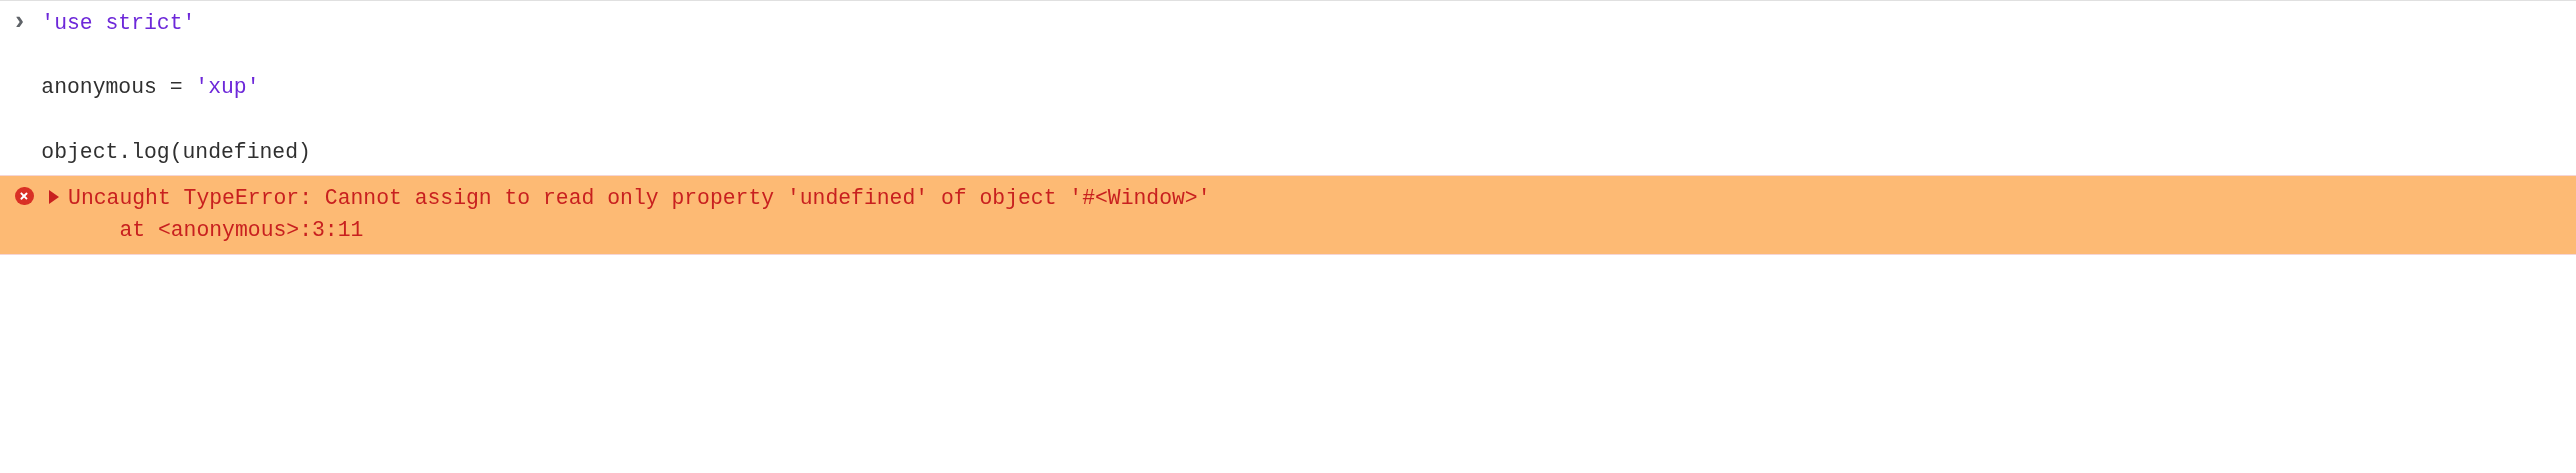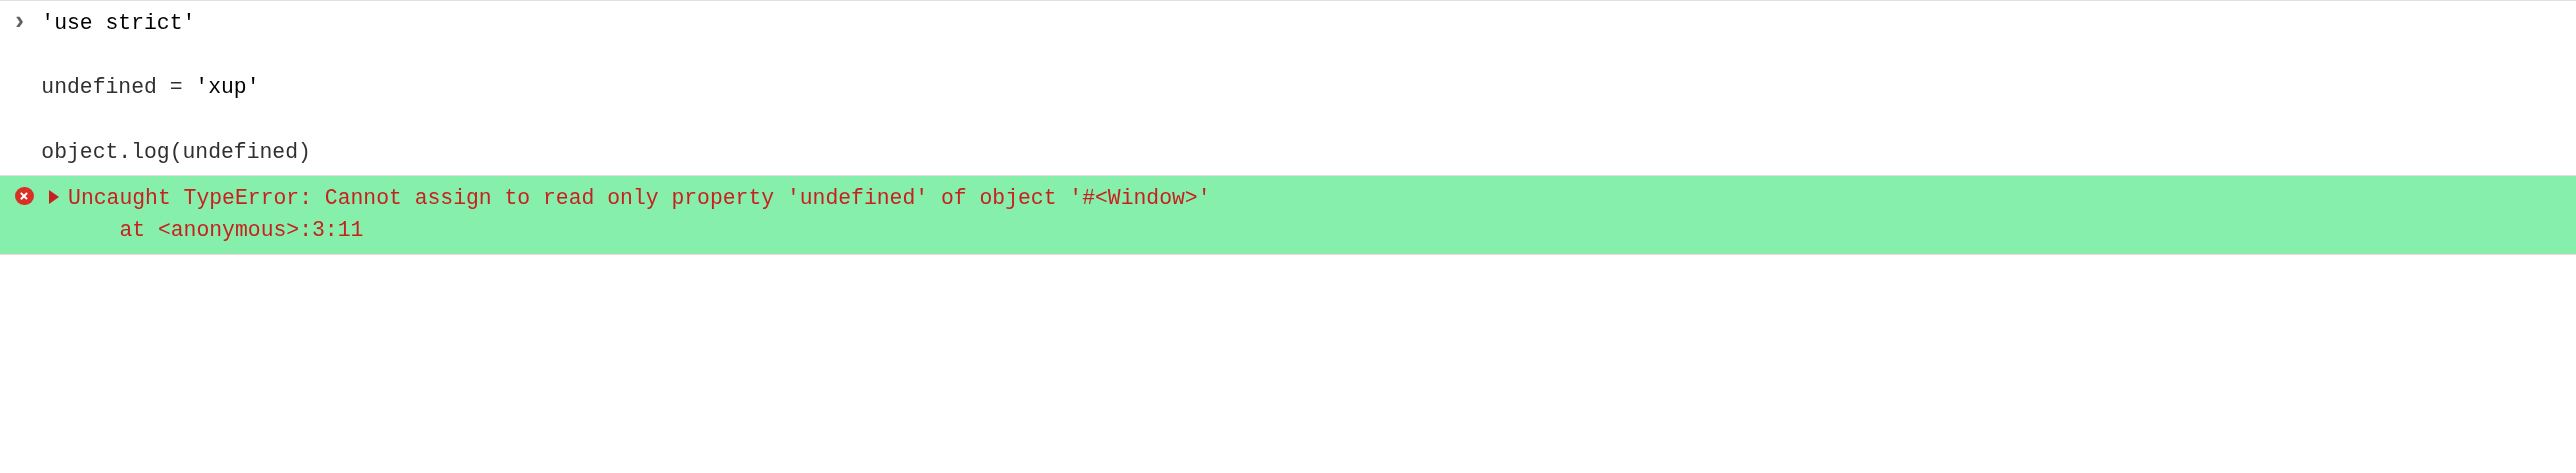--- a/index.html
+++ b/index.html
@@ -37,27 +37,27 @@
     line-height: 1;
     color: #5f6368;
     font-family: Arial, sans-serif;
     font-weight: bold;
   }
   .code-block {
     flex: 1;
     white-space: pre;
     padding-top: 1.5px;
   }
-  .tok-str { color: #000000; margin-top: 29px; }
+  .tok-str { color: #6d28d9; margin-top: 29px; }
   .tok-plain { color: #303030; }
 
   .error-entry {
     display: flex;
     align-items: flex-start;
-    background: #86efac;
+    background: #fdba74;
     border-top: 1.5px solid #f5d5d5;
     border-bottom: 1.5px solid #f5d5d5;
     padding: 6.1px 15.3px 7.6px 15.3px;
     color: #c8201f;
   }
   .error-icon-col {
     width: 26px;
     flex: 0 0 26px;
     display: flex;
     align-items: flex-start;
@@ -108,21 +108,21 @@
 </style>
 </head>
 <body>
 
 <div class="console">
 
   <div class="entry">
     <div class="prompt-col"><span class="chevron"></span></div>
     <div class="code-block"><span class="tok-str">'use strict'</span>
 <span></span>
-<span class="tok-plain">undefined </span><span class="tok-plain">=</span><span class="tok-plain"> </span><span class="tok-str">'xup'</span>
+<span class="tok-plain">anonymous </span><span class="tok-plain">=</span><span class="tok-plain"> </span><span class="tok-str">'xup'</span>
 <span></span>
 <span class="tok-plain">object.log(undefined)</span></div>
   </div>
 
   <div class="error-entry">
     <div class="error-icon-col">
       <span class="error-icon"></span>
     </div>
     <div class="error-body">
       <span class="disclosure"></span>

